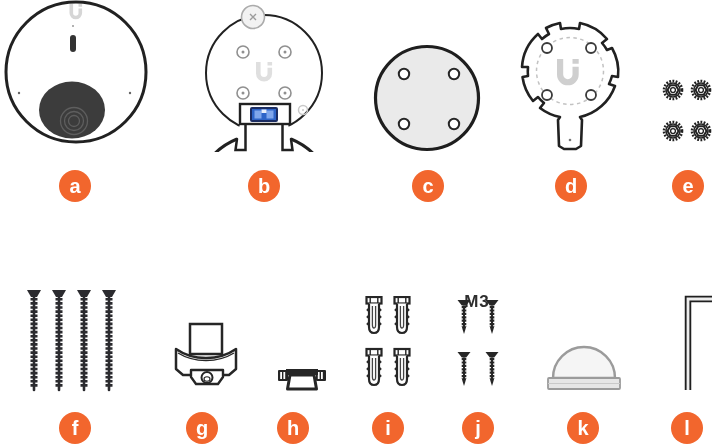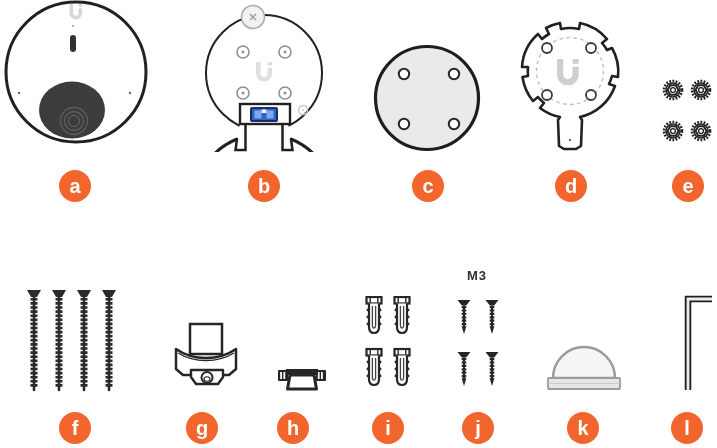--- a/index.html
+++ b/index.html
@@ -2,22 +2,22 @@
 <html><head>
 <meta charset="utf-8">
 <style>
   html,body{margin:0;padding:0;background:#fff;}
   .canvas{position:relative;width:717px;height:448px;background:#ffffff;overflow:hidden;
           font-family:"Liberation Sans",sans-serif;}
   .part{position:absolute;}
   .badge{position:absolute;width:32px;height:32px;border-radius:50%;background:#F2662D;
          color:#ffffff;display:flex;align-items:center;justify-content:center;
          font-weight:bold;font-size:20px;line-height:1;user-select:none;}
-  .m3{position:absolute;left:455px;top:268px;width:44px;text-align:center;
-      font-weight:bold;font-size:13px;letter-spacing:1px;color:#2e2e2e;}
+  .m3{position:absolute;left:455px;top:292px;width:44px;text-align:center;
+      font-weight:bold;font-size:17px;letter-spacing:1px;color:#2e2e2e;}
   svg{display:block;}
 </style>
 </head>
 <body>
 
 <div class="canvas">
 
   <div class="part" style="left:3px;top:0px;">
     <svg width="150" height="150" viewBox="0 0 150 150">
       <defs>

